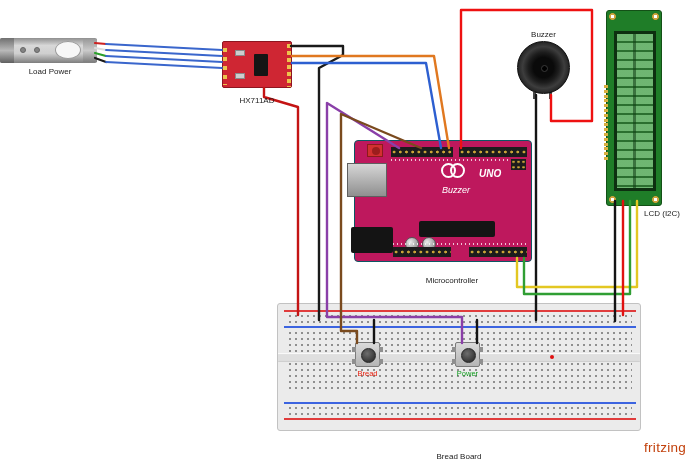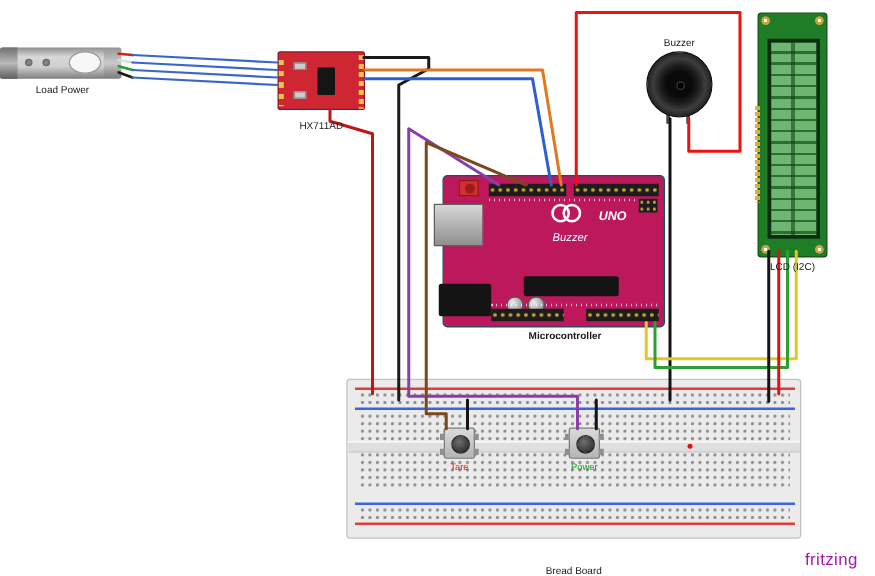--- a/index.html
+++ b/index.html
@@ -4,26 +4,26 @@
 <style>
   * { margin:0; padding:0; box-sizing:border-box; }
   html,body { background:#fff; font-family:"Liberation Sans", sans-serif; }
   .canvas { position:relative; width:700px; height:461px; background:#ffffff; overflow:hidden; }
 
   
   .lbl { position:absolute; font-size:8px; color:#1a1a1a; text-align:center; z-index:6; }
   .lbl-loadcell { left:4px;  top:67px;  width:92px; }
   .lbl-hx711    { left:220px; top:96px;  width:74px; }
   .lbl-buzzer   { left:515px; top:30px;  width:57px; }
-  .lbl-lcd      { left:602px; top:209px; width:64px; }
-  .lbl-mcu      { left:392px; top:264px; width:120px;font-weight:bold; }
+  .lbl-lcd      { left:630px; top:209px; width:64px; }
+  .lbl-mcu      { left:392px; top:276px; width:120px; }
   .lbl-bb       { left:277px; top:452px; width:364px; }
   .lbl-power    { left:340px; top:369px; width:55px; color:#e8210f; font-size:7.5px; }
   .lbl-tare     { left:440px; top:369px; width:55px; color:#0f9e1d; font-size:7.5px; }
-  .watermark { position:absolute; left:644px; top:440px; font-size:13.5px; color:#a21caf; letter-spacing:.3px; z-index:6;text-align:right; }
+  .watermark { position:absolute; left:644px; top:440px; font-size:13.5px; color:#c2410c; letter-spacing:.3px; z-index:6;text-align:right; }
 
   
   .loadcell { position:absolute; left:0; top:38px; width:97px; height:25px;
     background:linear-gradient(180deg,#8f8f8f,#d8d8d8 30%,#cfcfcf 62%,#7d7d7d); border-radius:2px; z-index:1; }
   .lc-cap-left { position:absolute; left:0; top:0; width:14px; height:25px;
     background:linear-gradient(180deg,#707070,#b9b9b9,#5f5f5f); border-radius:2px 0 0 2px; }
   .lc-screw { position:absolute; top:9px; width:6px; height:6px; border-radius:50%; background:#848484; border:1px solid #666; }
   .lc-screw.s1 { left:20px; } .lc-screw.s2 { left:34px; }
   .lc-gauge { position:absolute; left:55px; top:3px; width:26px; height:18px; background:#f7f7f7; border:1px solid #9a9a9a; border-radius:50%; }
   .lc-cap-right { position:absolute; left:83px; top:1px; width:14px; height:23px;
@@ -225,17 +225,17 @@
     <path class="jumper" d="M623 201 V315" stroke="#e01111"></path>
     <path class="jumper" d="M615 201 V321" stroke="#141414"></path>
   </svg>
 
   <div class="lbl lbl-loadcell">Load Power</div>
   <div class="lbl lbl-hx711">HX711AD</div>
   <div class="lbl lbl-buzzer">Buzzer</div>
   <div class="lbl lbl-lcd">LCD (I2C)</div>
   <div class="lbl lbl-mcu">Microcontroller</div>
   <div class="lbl lbl-bb">Bread Board</div>
-  <div class="lbl lbl-power">Tare</div>
+  <div class="lbl lbl-power">Bread</div>
   <div class="lbl lbl-tare">Power</div>
 
   <div class="watermark">fritzing</div>
 </div>
 
 </body></html>

